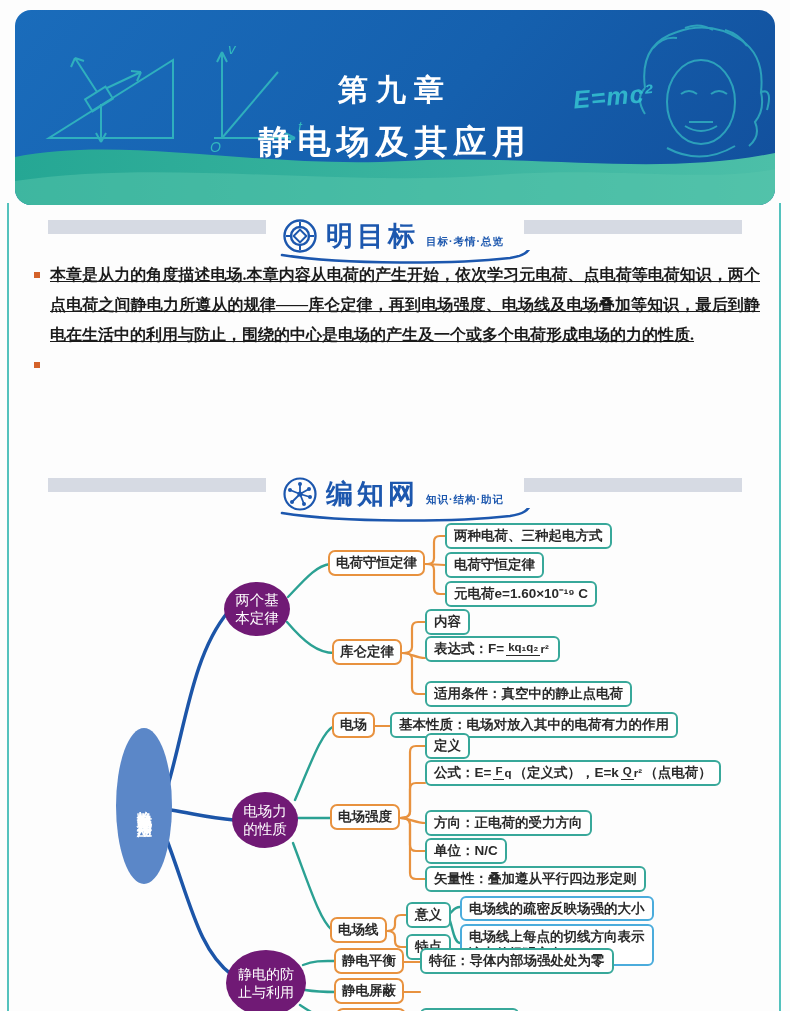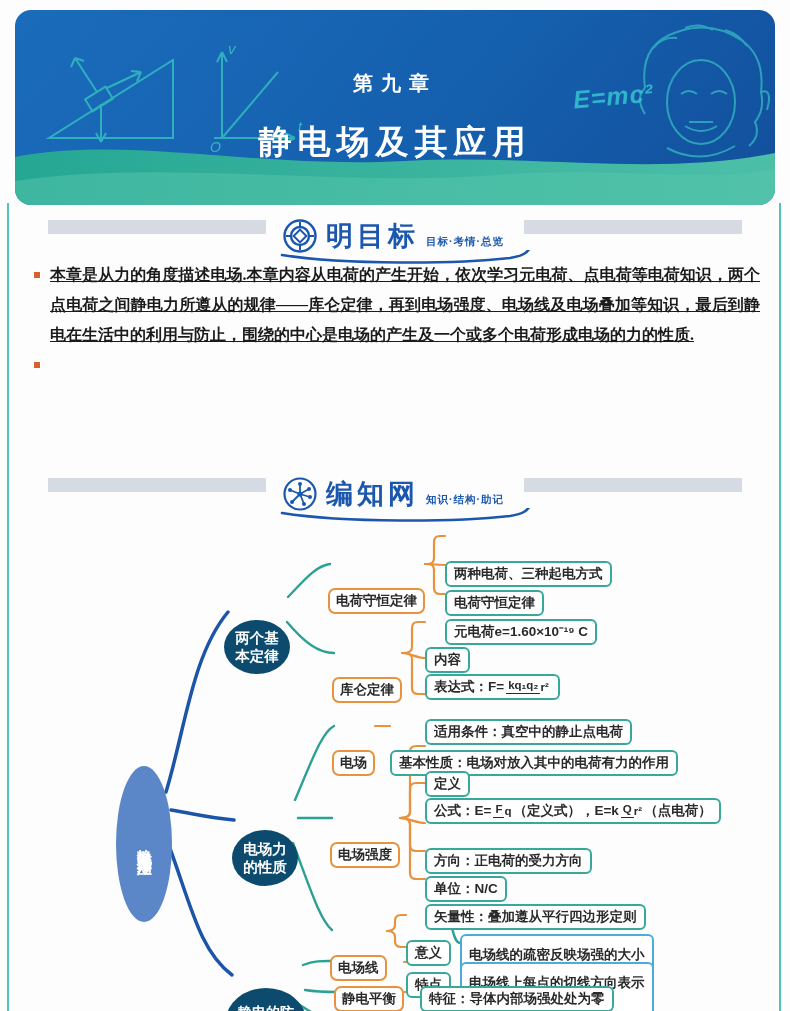--- a/index.html
+++ b/index.html
@@ -11,21 +11,21 @@
   .side-line { position:absolute; top:203px; bottom:0; width:2px; background:#54c2bd; }
   .side-line.left { left:7px; }
   .side-line.right { right:9px; }
 
   
   .header { position:absolute; left:15px; top:10px; width:760px; height:195px;
     border-radius:16px; overflow:hidden;
     background:linear-gradient(130deg,#1a6cbb 0%, #1560ae 55%, #124f9c 100%); }
   .header svg.deco { position:absolute; }
   .chapter { position:absolute; left:0; right:0; top:60px; text-align:center;
-    color:#fff; font-size:20px; font-weight:700; letter-spacing:8px; }
+    color:#fff; font-size:30px; font-weight:700; letter-spacing:8px; }
   .chapter-title { position:absolute; left:0; right:0; top:110px; text-align:center;
     color:#fff; font-size:33px; font-weight:700; letter-spacing:6px; }
   .emc2 { position:absolute; left:558px; top:72px; color:#35c4d2; opacity:.85;
     font-size:25px; font-style:italic; font-weight:700; transform:rotate(-5deg); letter-spacing:1px; }
 
   
   .section-head { position:absolute; left:0; width:790px; display:flex; justify-content:center; }
   .bar { height:14px; width:218px; background:#d6dae3; }
   .bar.left { margin-right:14px; }
   .bar.right { margin-left:14px; }
@@ -36,32 +36,32 @@
 
   
   .bullets { position:absolute; left:30px; top:260px; width:730px; list-style:none; }
   .bullets li { position:relative; padding-left:20px; font-size:16px; line-height:30px;
     color:#1b1b1b; text-align:justify; font-family:"Liberation Serif", serif; font-weight:600;text-decoration:underline; }
   .bullets li .dot { position:absolute; left:4px; top:12px; width:6px; height:6px; background:#d4622a; }
 
   
   .mindmap { position:absolute; inset:0; }
   .mindmap svg.links { position:absolute; left:0; top:0; pointer-events:none; }
-  .node { position:absolute;margin-top:38px; }
+  .node { position:absolute; }
   .root-ellipse { width:56px; height:156px; background:#5b87c8; border-radius:50%;
     display:flex; align-items:center; justify-content:center;
     color:#fff; font-weight:700; font-size:15px; letter-spacing:2px;
     writing-mode:vertical-rl; text-orientation:upright; }
-  .circle-node { background:#0c4a6e; border-radius:50%; display:flex; align-items:center; justify-content:center;
-    color:#fff; font-weight:700; font-size:14.5px; line-height:18px; text-align:left; white-space:pre-line; }
+  .circle-node { background:#701a75; border-radius:50%; display:flex; align-items:center; justify-content:center;
+    color:#fff; font-weight:400; font-size:14.5px; line-height:18px; text-align:left; white-space:pre-line; }
   .obox { background:#fff; border:2px solid #e8923f; border-radius:7px; padding:2px 6px;
     font-size:13.5px; font-weight:700; color:#2a2a2a; line-height:18px; white-space:nowrap; }
   .tbox { background:#fff; border:2px solid #38a89a; border-radius:6px; padding:2px 7px;
     font-size:13.5px; font-weight:700; color:#2a2a2a; line-height:18px; white-space:nowrap; }
-  .bbox { background:#fff; border:2px solid #4bacdc; border-radius:6px; padding:10px 7px;
+  .bbox { background:#fff; border:2px solid #4bacdc; border-radius:6px; padding:2px 7px;
     font-size:13.5px; font-weight:700; color:#2a2a2a; line-height:17px; white-space:pre-line; }
   .frac { display:inline-flex; align-items:center; vertical-align:middle;
     line-height:1; margin:0 2px; font-size:11.5px; }
   .frac .fnum { border-bottom:1.5px solid #2a2a2a; padding:0 2px 1px; }
   .frac .fden { padding-top:1px; }
   path.lnk-blue { stroke:#1c55a8; stroke-width:3.5; fill:none; stroke-linecap:round; }
   path.lnk-teal { stroke:#2ba193; stroke-width:2.4; fill:none; stroke-linecap:round; }
   path.lnk-orange { stroke:#e8923f; stroke-width:2.2; fill:none; stroke-linecap:round; }
 </style>
 </head>

